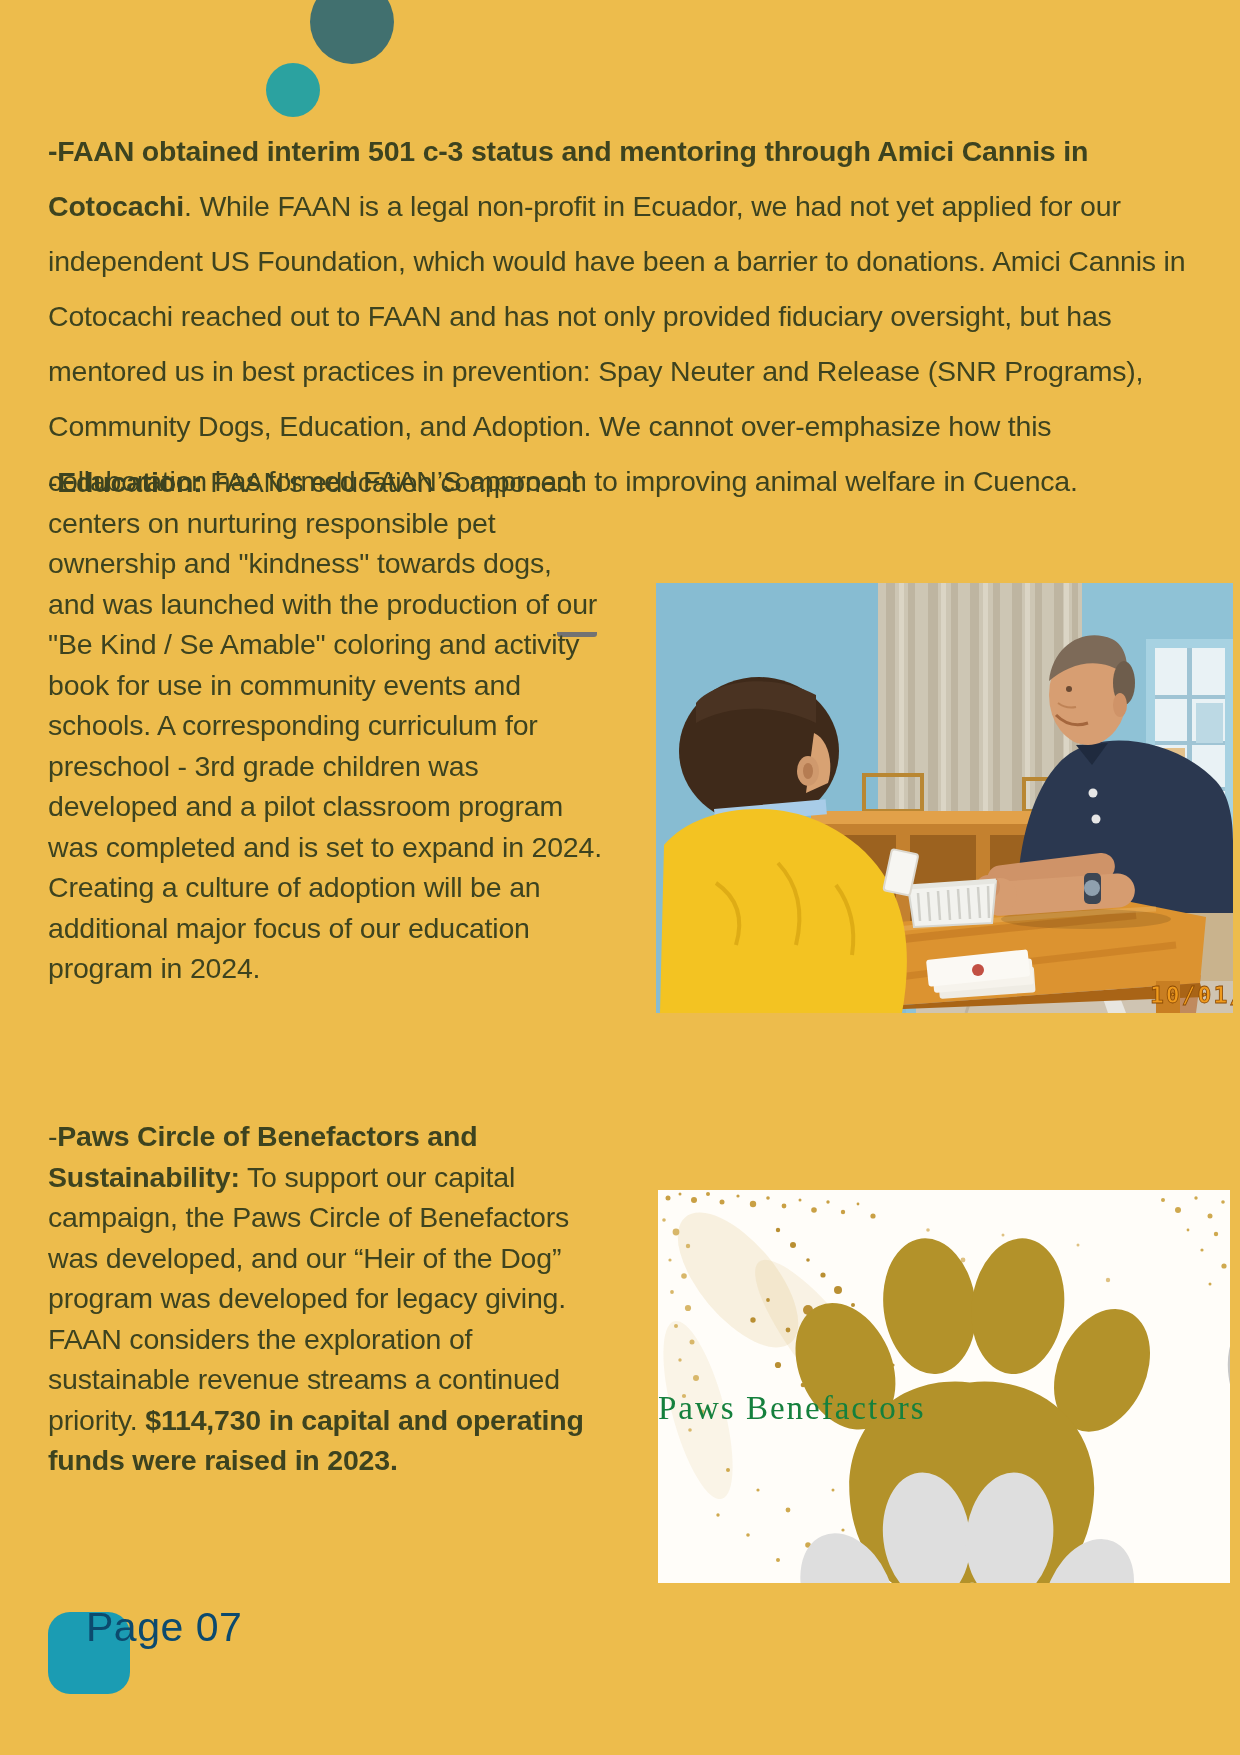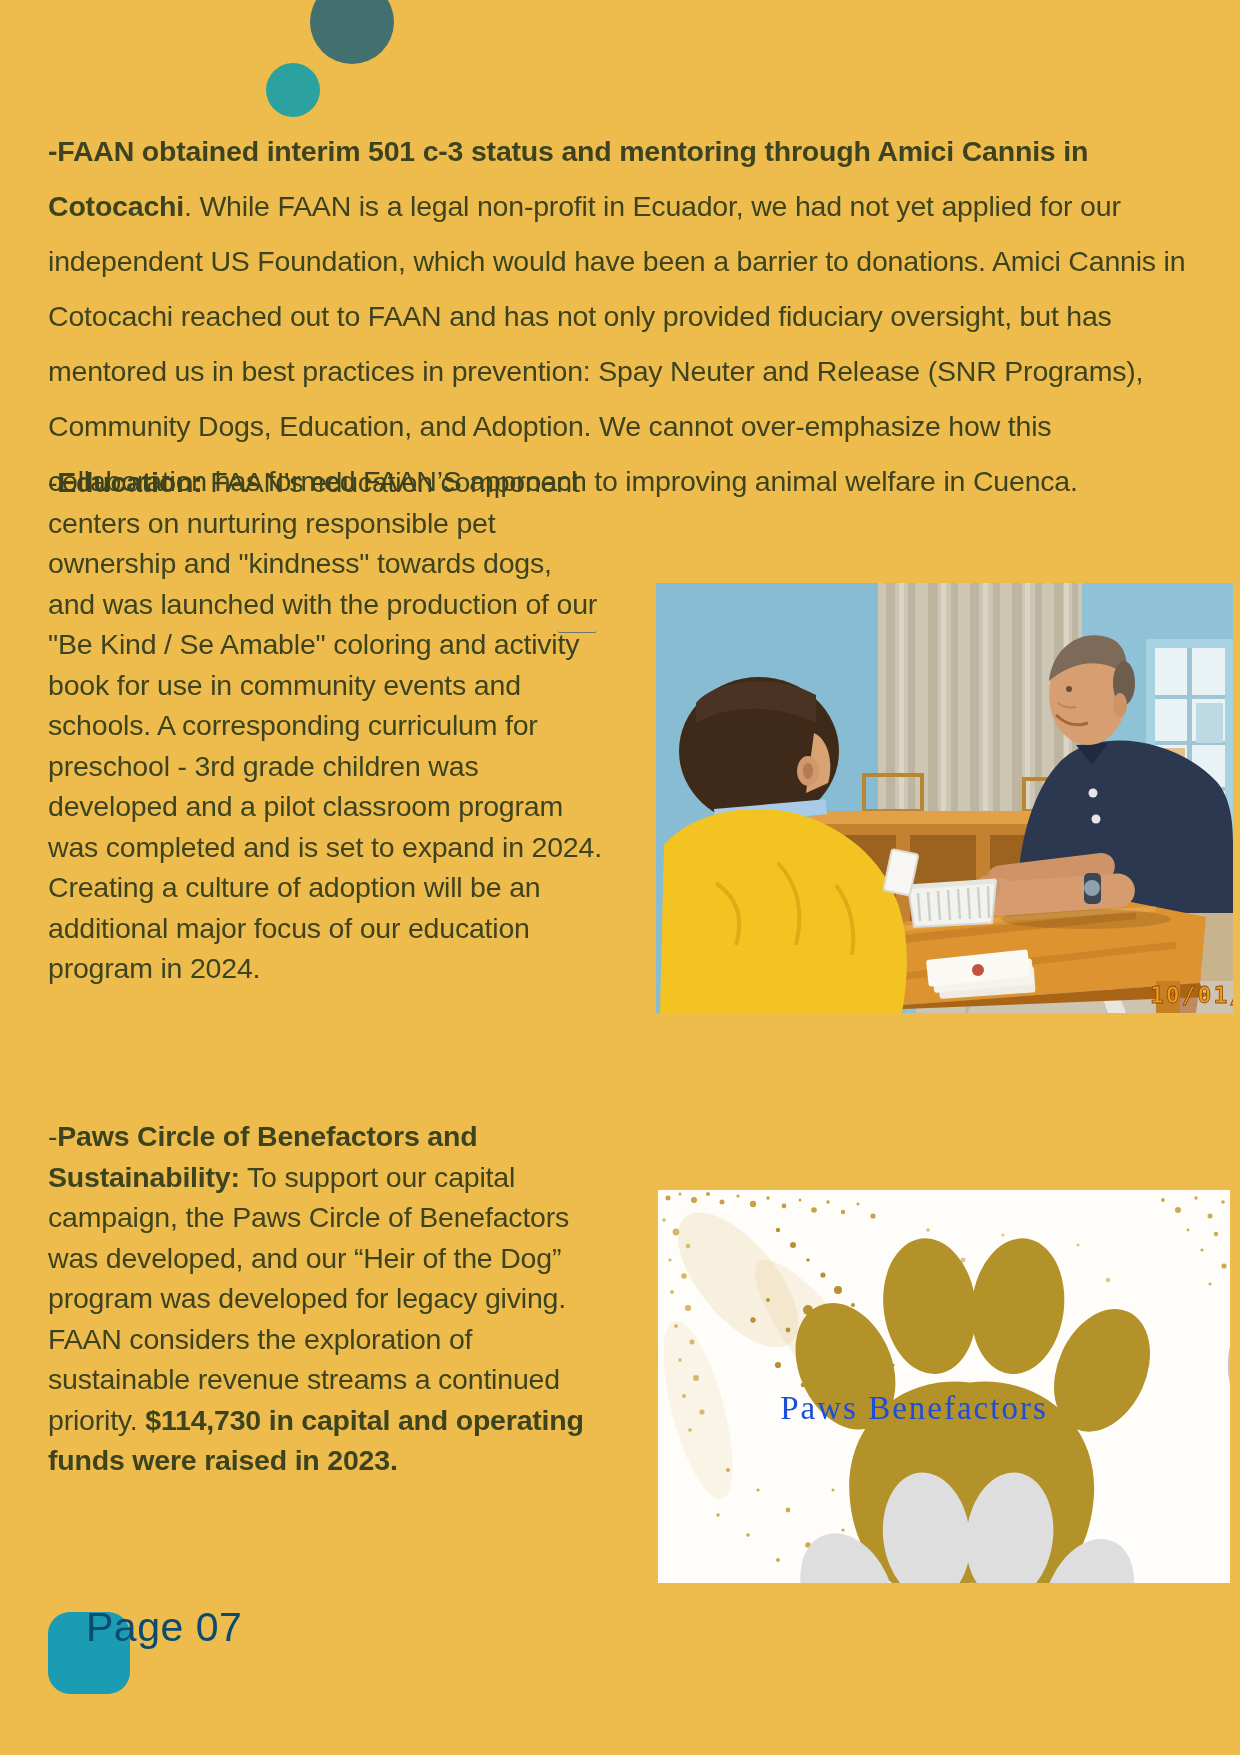--- a/index.html
+++ b/index.html
@@ -11,31 +11,31 @@
   }
   .decor-circle { position:absolute; border-radius:50%; }
   .circle-large { left:310px; top:-20px; width:84px; height:84px; background:#41706f; }
   .circle-small { left:266px; top:63px; width:54px; height:54px; background:#2ba2a0; }
 
   .para { position:absolute; font-size:28.5px; line-height:55px; letter-spacing:-0.2px; }
   .p1 { left:48px; top:124px; width:1160px; }
   .p2 { left:48px; top:462px; width:556px; line-height:40.5px; }
   .p3 { left:48px; top:1076px; width:546px; line-height:40.5px;margin-top:40px; }
   .bold { font-weight:bold; }
-  .red-underline { border-bottom:1px solid #737373; border-radius:3px; padding-bottom:12px; }
+  .red-underline { border-bottom:5px solid #737373; border-radius:3px; padding-bottom:12px; }
 
   .photo { position:absolute; left:656px; top:583px; width:577px; height:430px; overflow:hidden; }
   .photo svg { display:block; }
 
   .invitation-card { position:absolute; left:658px; top:1190px; width:572px; height:393px; background:#fffdf9; overflow:hidden; }
   .invitation-card svg { position:absolute; left:0; top:0; }
   .inv-title { position:absolute; left:0; top:112px; width:512px; text-align:center;
       font-family:"DejaVu Serif", serif; font-style:italic; font-size:56px; color:#161616; letter-spacing:2px; }
-  .inv-sub1 { position:absolute; left:0; top:200px; width:512px; text-align:center;
-      font-family:"Liberation Serif", serif; font-size:33px; letter-spacing:2px; color:#1d4ed8; }
+  .inv-sub1 { position:absolute; left:0; top:200px; width:512px; text-align:left;
+      font-family:"Liberation Serif", serif; font-size:33px; letter-spacing:2px; color:#15803d; }
   .inv-sub2 { position:absolute; left:0; top:248px; width:512px; text-align:center;
       font-family:"Liberation Serif", serif; font-size:33px; letter-spacing:3px; color:#101010; }
 
   .page-badge { position:absolute; left:48px; top:1612px; width:82px; height:82px; border-radius:22px; background:#1b9cb3; }
   .page-number { position:absolute; left:86px; top:1604px; font-size:41px; color:#0c4a6e; letter-spacing:0.5px; }
 </style>
 </head>
 <body>
 
 <div class="page">

